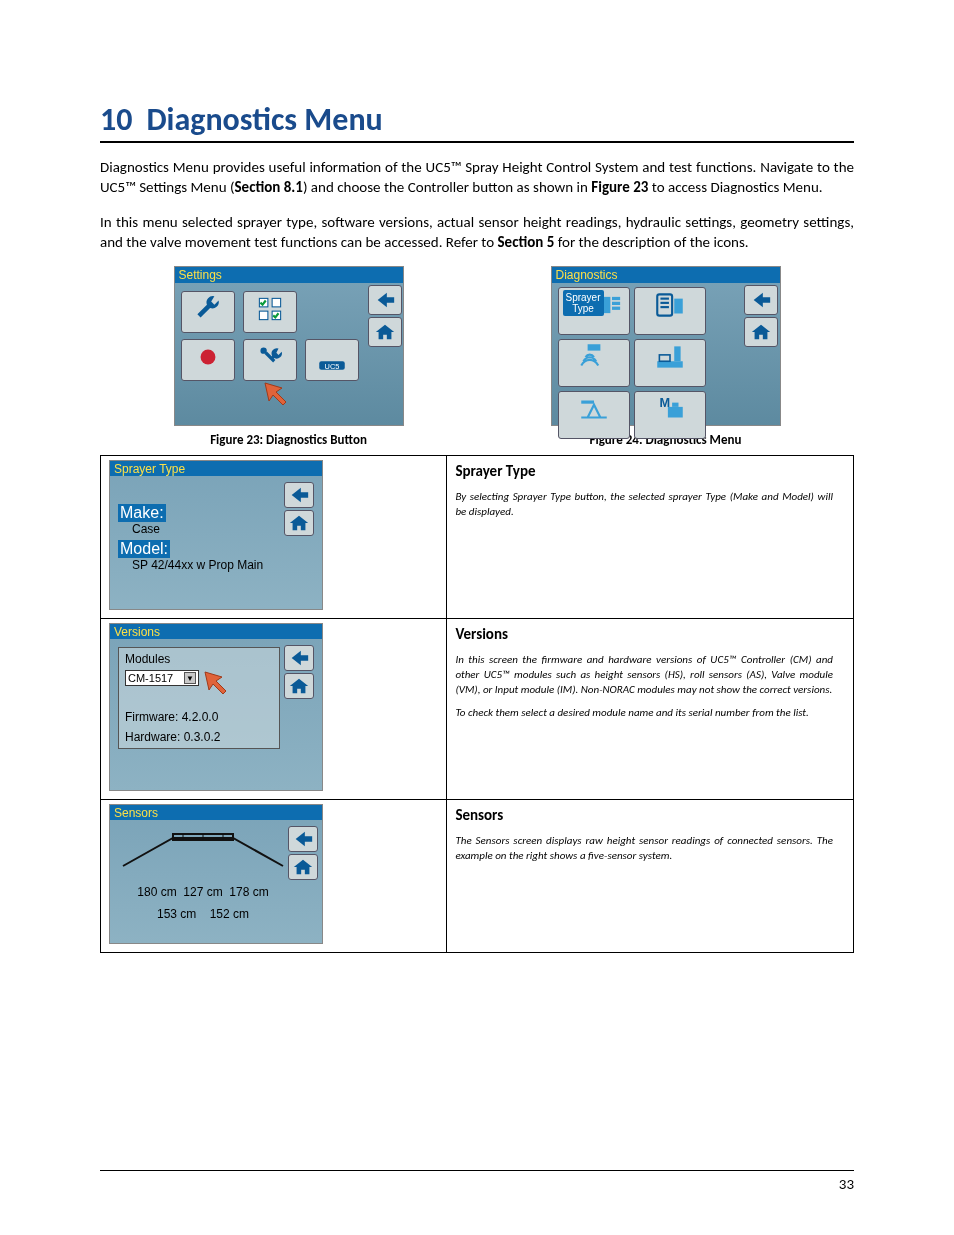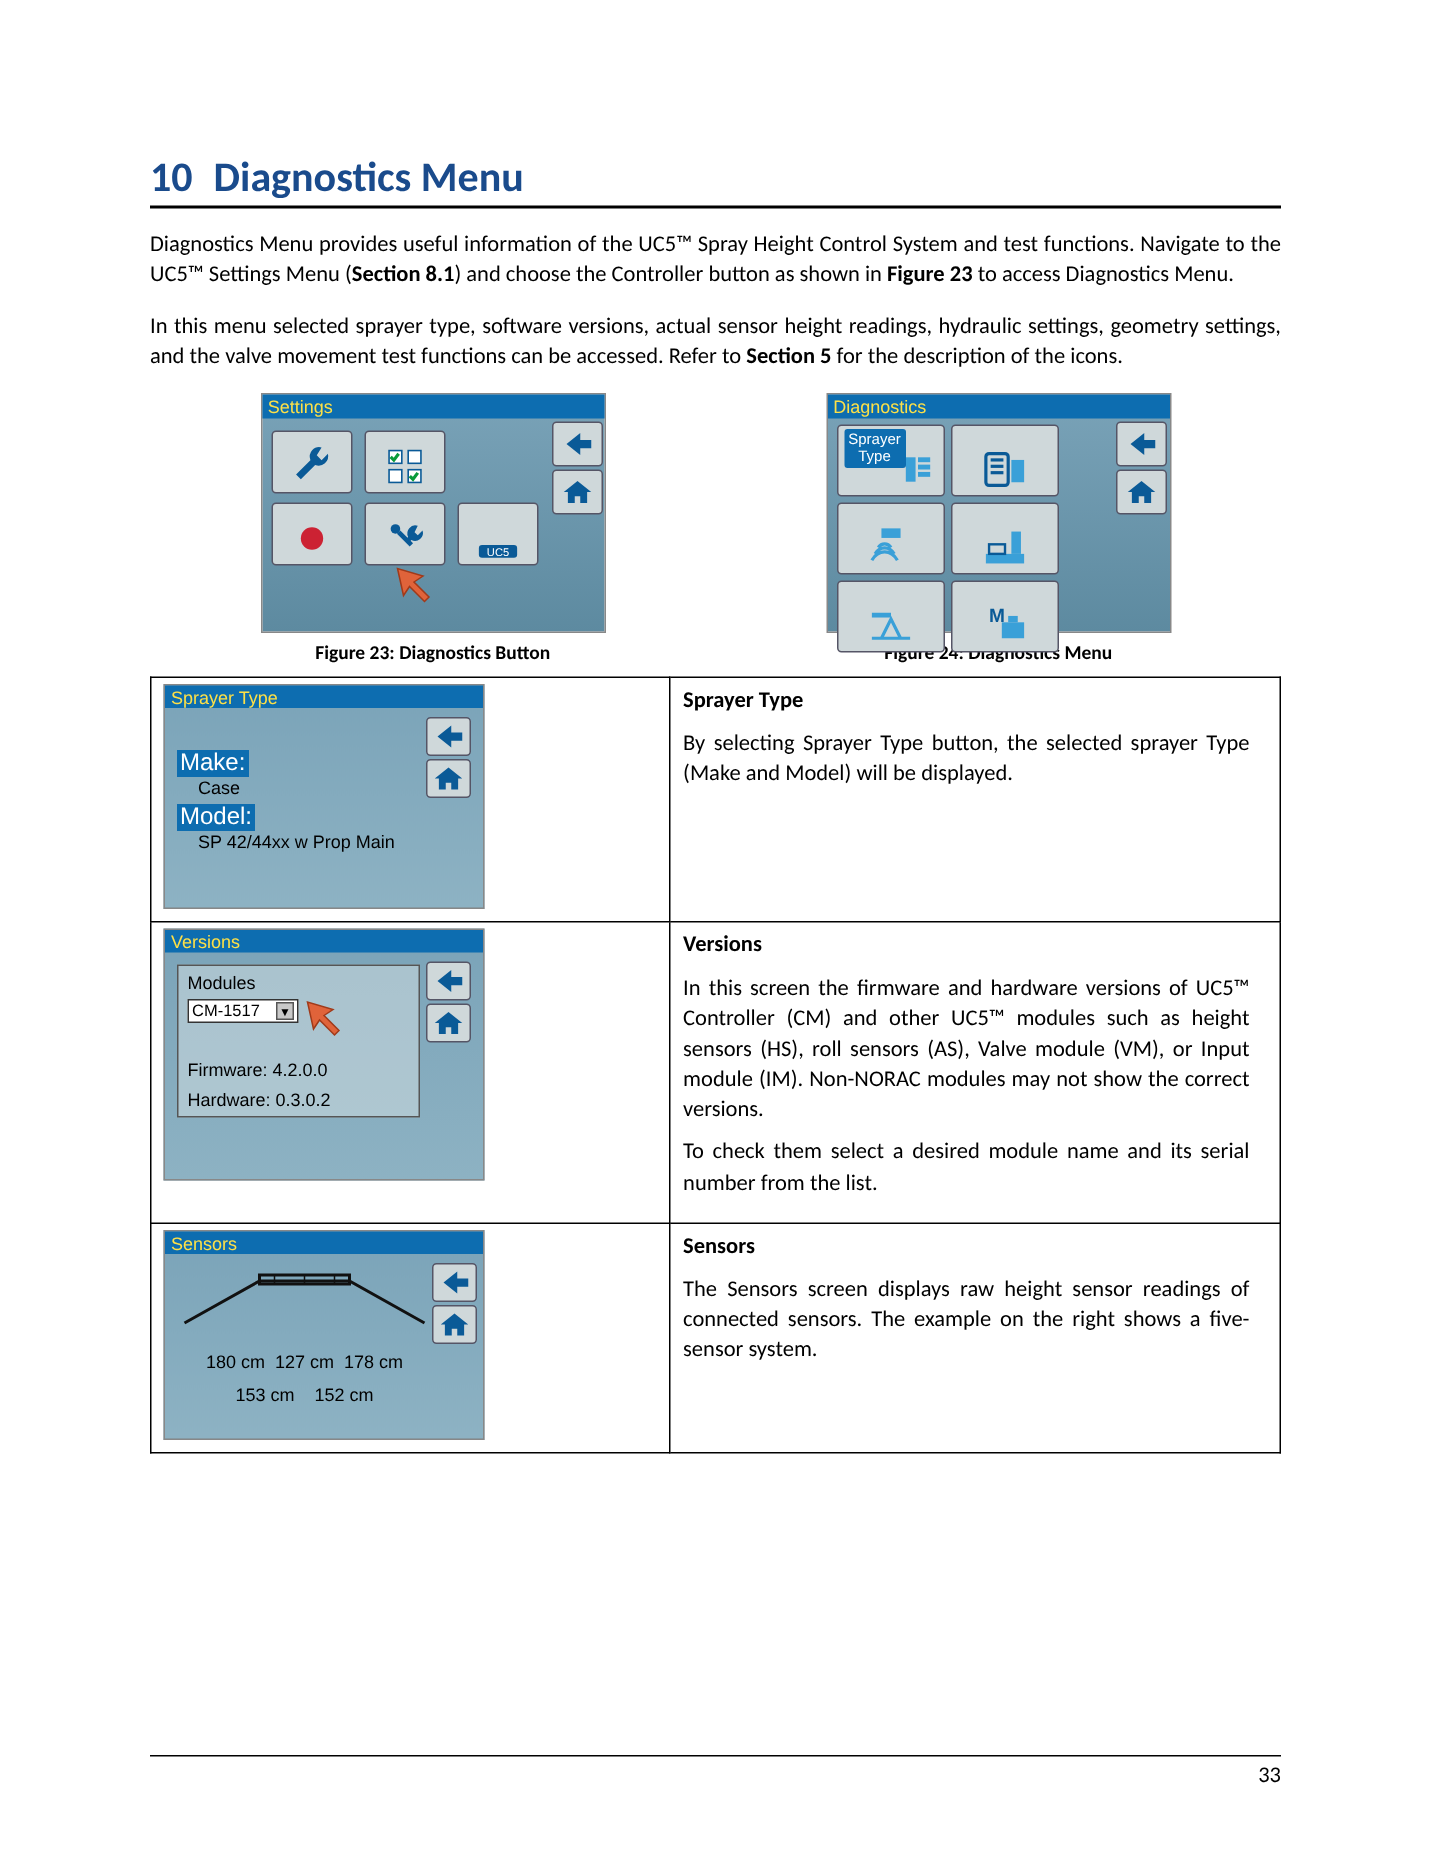--- a/index.html
+++ b/index.html
@@ -13,21 +13,21 @@
       font-size: 15px;
     }
     .page {
       width: 954px;
       height: 1235px;
       padding: 100px 100px 40px 100px;
       position: relative;
     }
     h1.section-heading {
       color: #1a4b8c;
-      font-size: 28px;
+      font-size: 32px;
       font-weight: bold;
       margin: 0 0 4px 0;
       border-bottom: 2px solid #000;
       padding-bottom: 2px;
     }
     h1.section-heading .num { margin-right: 14px; }
     p.body {
       margin: 14px 0;
       text-align: justify;
       line-height: 1.35;
@@ -96,21 +96,21 @@
       gap: 6px;
       padding: 6px;
     }
     .grid-btns.cols3 { grid-template-columns: repeat(3, 54px); }
     .tile {
       height: 48px;
       background: #cfd8da;
       border: 1px solid #556;
       border-radius: 3px;
       display: flex;
-      align-items: flex-end;
+      align-items: flex-start;
       justify-content: center;
       position: relative;
     }
     .tile svg { width: 34px; height: 34px; }
     .tile-small { width: 54px; height: 42px; }
     .pointer {
       position: absolute;
       width: 36px;
       height: 36px;
     }
@@ -132,21 +132,21 @@
       margin-top: 8px;
     }
     .desc-table td {
       border: 1px solid #000;
       vertical-align: top;
       padding: 4px 8px 8px 8px;
     }
     .desc-table td.imgcell { width: 46%; }
     .desc-table td.textcell { width: 54%; }
     .desc-heading { font-weight: bold; margin: 2px 0 10px 0; font-size: 15px; }
-    .desc-body { text-align: justify; line-height: 1.35; margin: 0 12px 8px 0; font-size: 15px; }
+    .desc-body { text-align: justify; line-height: 1.35; margin: 0 12px 8px 0; font-size: 11px; font-style: italic; }
     .mini-screen {
       width: 214px;
       background: linear-gradient(#7aa3b8, #8db2c3);
       border: 1px solid #888;
       font-family: Arial, sans-serif;
       font-size: 12px;
       color: #000;
       position: relative;
     }
     .mini-screen .ui-titlebar { height: 15px; }

